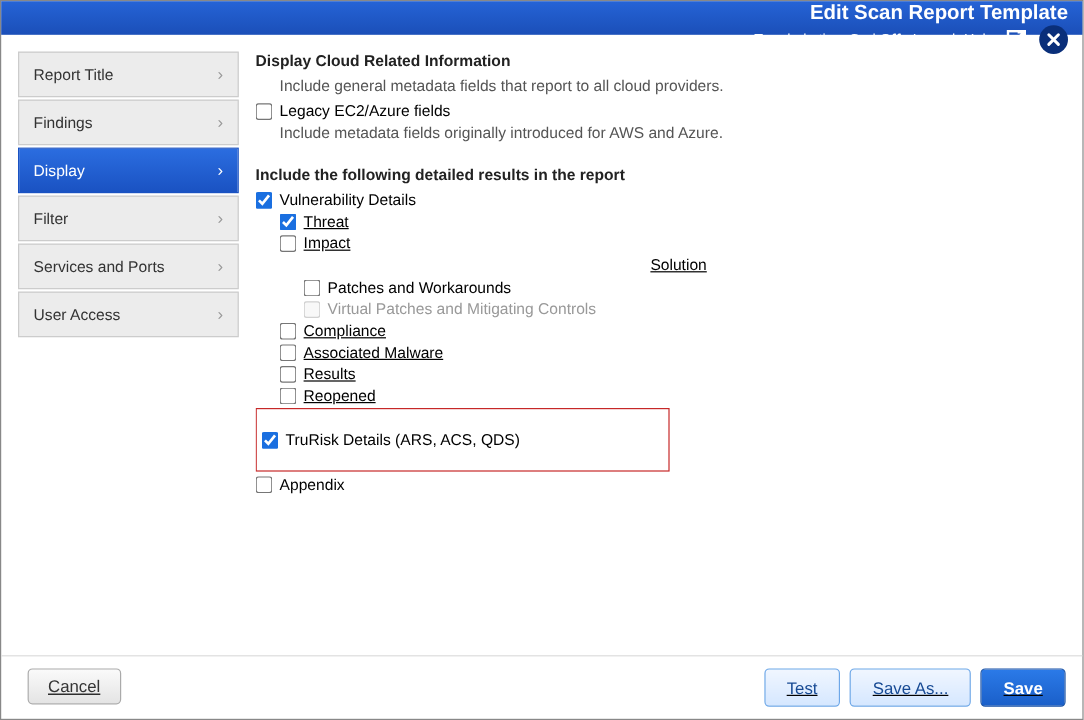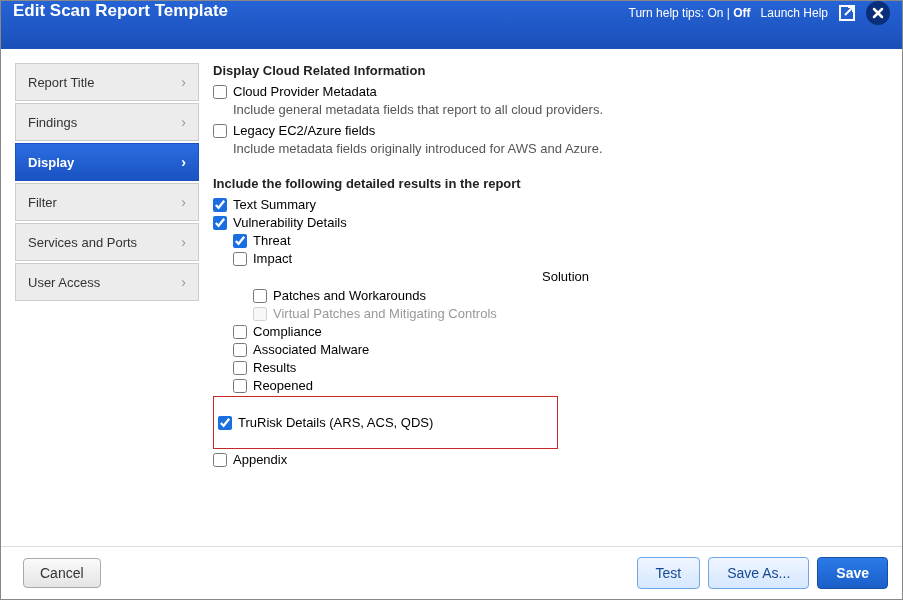--- a/index.html
+++ b/index.html
@@ -1,43 +1,43 @@
 <!DOCTYPE html>
 <html><head>
 <meta charset="utf-8">
 <style>
 * { box-sizing: border-box; margin: 0; padding: 0; }
 body { font-family: Arial, Helvetica, sans-serif; font-size: 13px; background: #fff; }
 .dialog { width: 903px; height: 600px; border: 1px solid #888; position: relative; display: flex; flex-direction: column; }
-.titlebar { background: linear-gradient(#2563d6, #1b4fb8); color: #fff; height: 48px; display: flex; align-items: flex-start; padding: 0 12px; }
+.titlebar { background: linear-gradient(#2563d6, #1b4fb8); color: #fff; height: 28px; display: flex; align-items: flex-end; padding: 0 12px; flex-direction: column; }
 .titlebar-title { font-size: 17px; font-weight: bold; flex: 1; }
 .titlebar-right { display: flex; align-items: center; gap: 10px; }
 .tips { font-size: 12px; }
 .tips a { color: #fff; text-decoration: none; cursor: pointer; }
 .launch { color: #fff; font-size: 12px; cursor: pointer; }
 .icon-btn { display: inline-flex; align-items: center; justify-content: center; cursor: pointer; }
 .close-circle { width: 24px; height: 24px; background: #0a2f7a; border-radius: 50%; display: flex; align-items: center; justify-content: center; }
 .body { flex: 1; display: flex; padding: 14px; gap: 14px; overflow: hidden; }
 .sidebar { width: 184px; display: flex; flex-direction: column; gap: 0; }
 .sidebar-item { background: #ececec; border: 1px solid #ccc; border-radius: 0; padding: 10px 12px; font-size: 13px; color: #333; display: flex; justify-content: space-between; align-items: center; cursor: pointer; margin-bottom: 2px; }
-.sidebar-item.active { background: linear-gradient(#2b6de0, #1a52c2); color: #fff; border: 1px solid #1a52c2; font-weight: bold; }
+.sidebar-item.active { background: linear-gradient(#2b6de0, #1a52c2); color: #fff; border: 1px solid #1a52c2; font-weight: normal; }
 .chevron { font-size: 14px; color: #999; }
 .sidebar-item.active .chevron { color: #fff; }
 .content-wrap { flex: 1; position: relative; overflow: hidden; }
 .content { height: 100%; overflow-y: scroll; padding-right: 10px; }
 .section-title { font-weight: bold; font-size: 13px; margin-bottom: 6px; color: #222; }
 .check-row { display: flex; align-items: flex-start; gap: 6px; margin: 3px 0; }
 .check-row input[type=checkbox] { width: 14px; height: 14px; margin-top: 1px; cursor: pointer; accent-color: #1a6fe0; }
 .check-row label { cursor: pointer; }
 .desc { color: #555; font-size: 13px; margin-left: 20px; margin-bottom: 6px; }
-.nested1 { margin-left: 20px; }
+.nested1 { margin-left: 20px; text-decoration: underline; }
 .nested2 { margin-left: 40px; }
 .disabled-label { color: #999; }
 .highlight-box { border: 1px solid #c62828; padding: 18px 4px; display: inline-flex; }
-.footer { border-top: 1px solid #ddd; padding: 10px 14px; display: flex; align-items: center; }
+.footer { border-top: 1px solid #ddd; padding: 10px 14px; display: flex; align-items: flex-start; text-decoration: underline; }
 .footer-spacer { flex: 1; }
 .btn { padding: 7px 18px; font-size: 14px; border-radius: 4px; cursor: pointer; border: 1px solid #aaa; background: linear-gradient(#fafafa, #e4e4e4); color: #333; margin-left: 8px; }
 .btn-cancel { padding: 6px 16px; }
 .btn-test, .btn-saveas { background: linear-gradient(#f0f6ff, #d5e7ff); border: 1px solid #6da7e8; color: #174a94; }
 .btn-save { background: linear-gradient(#2b7ae8, #1a5fc9); border: 1px solid #144fa6; color: #fff; font-weight: bold; }
 .gap { height: 14px; }
 .static-label { margin-left: 20px; margin-bottom: 4px; text-align: center; }
 </style>
 </head>
 <body>
@@ -91,38 +91,30 @@
         </div>
       <div class="sidebar-item">
           <span>User Access</span>
           <span class="chevron">›</span>
         </div>
     </div>
 
     <div class="content-wrap">
       <div class="content">
         <div class="section-title">Display Cloud Related Information</div>
-        <div class="check-row">
-          <input type="checkbox" style="">
-          <label>Cloud Provider Metadata</label>
-        </div>
         <div class="desc">Include general metadata fields that report to all cloud providers.</div>
         <div class="check-row">
           <input type="checkbox" style="">
           <label>Legacy EC2/Azure fields</label>
         </div>
         <div class="desc">Include metadata fields originally introduced for AWS and Azure.</div>
 
         <div class="gap"></div>
         <div class="section-title">Include the following detailed results in the report</div>
 
-        <div class="check-row">
-          <input type="checkbox" checked="" style="">
-          <label>Text Summary</label>
-        </div>
         <div class="check-row">
           <input type="checkbox" checked="" style="">
           <label>Vulnerability Details</label>
         </div>
         <div class="check-row nested1">
           <input type="checkbox" checked="" style="">
           <label>Threat</label>
         </div>
         <div class="check-row nested1">
           <input type="checkbox" style="">

